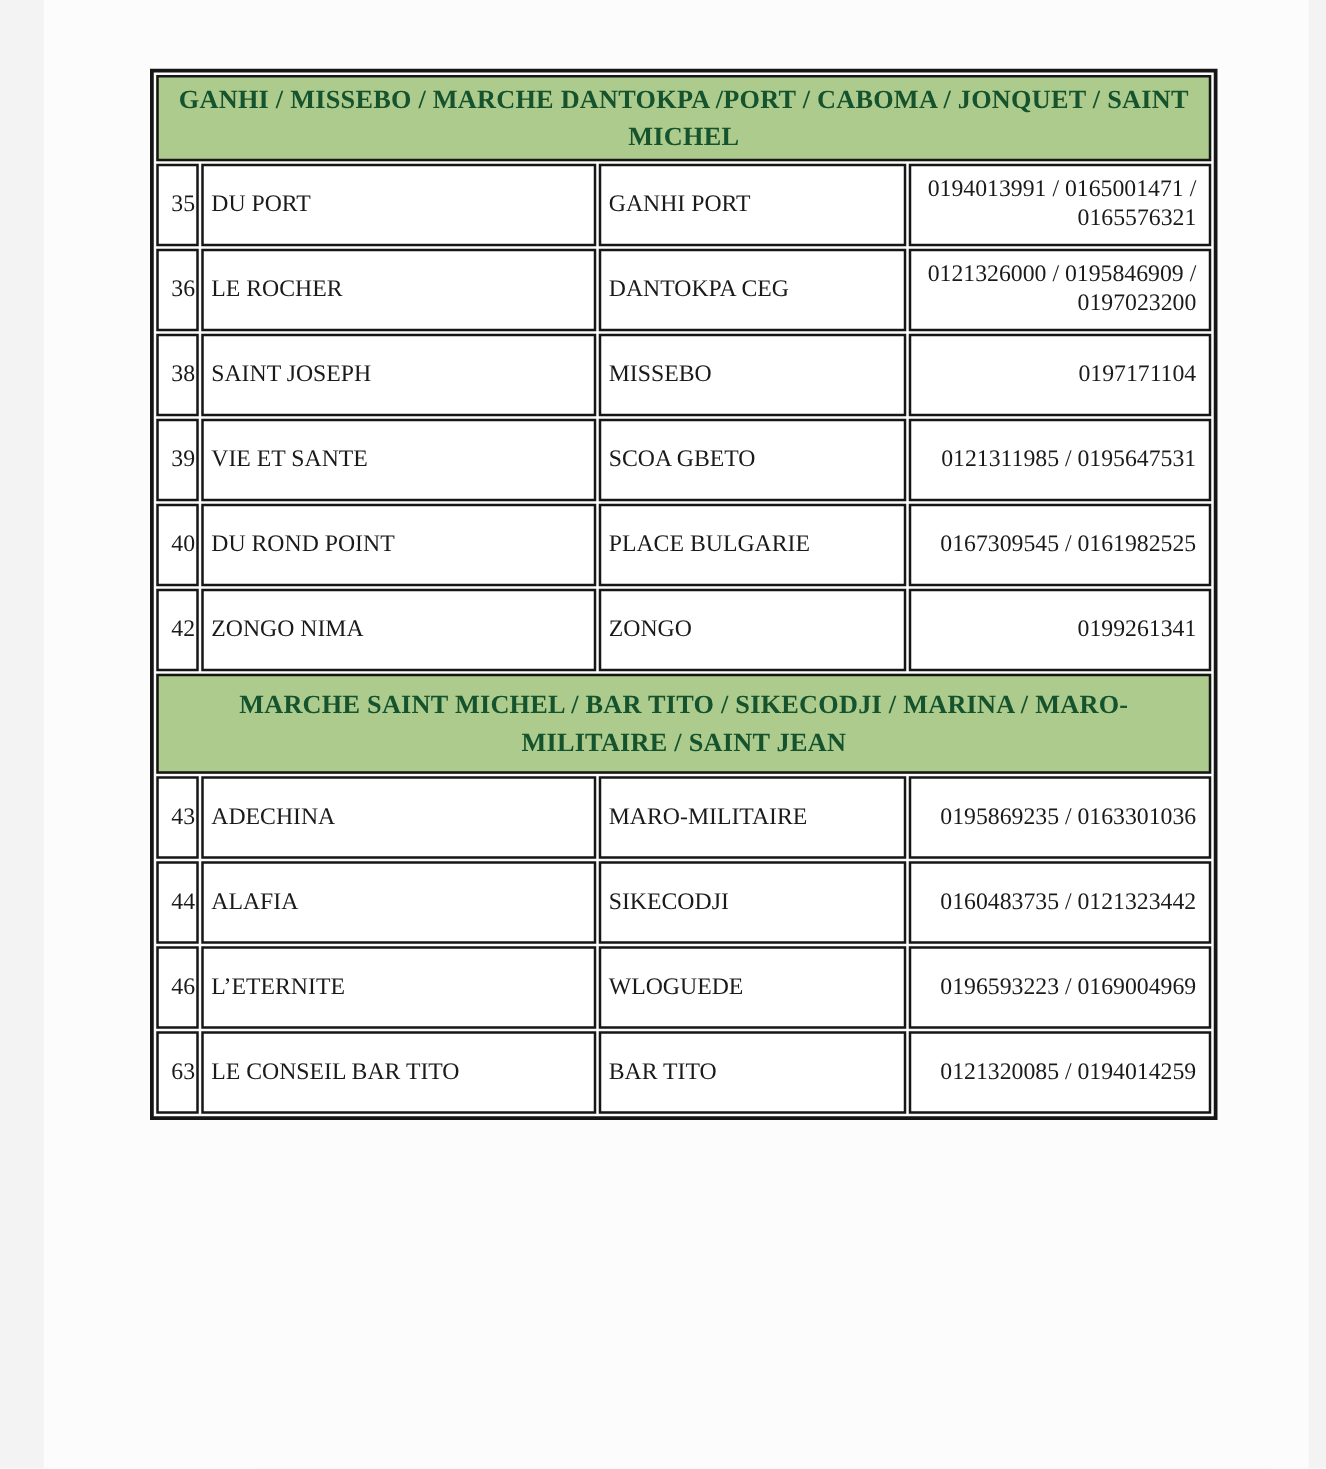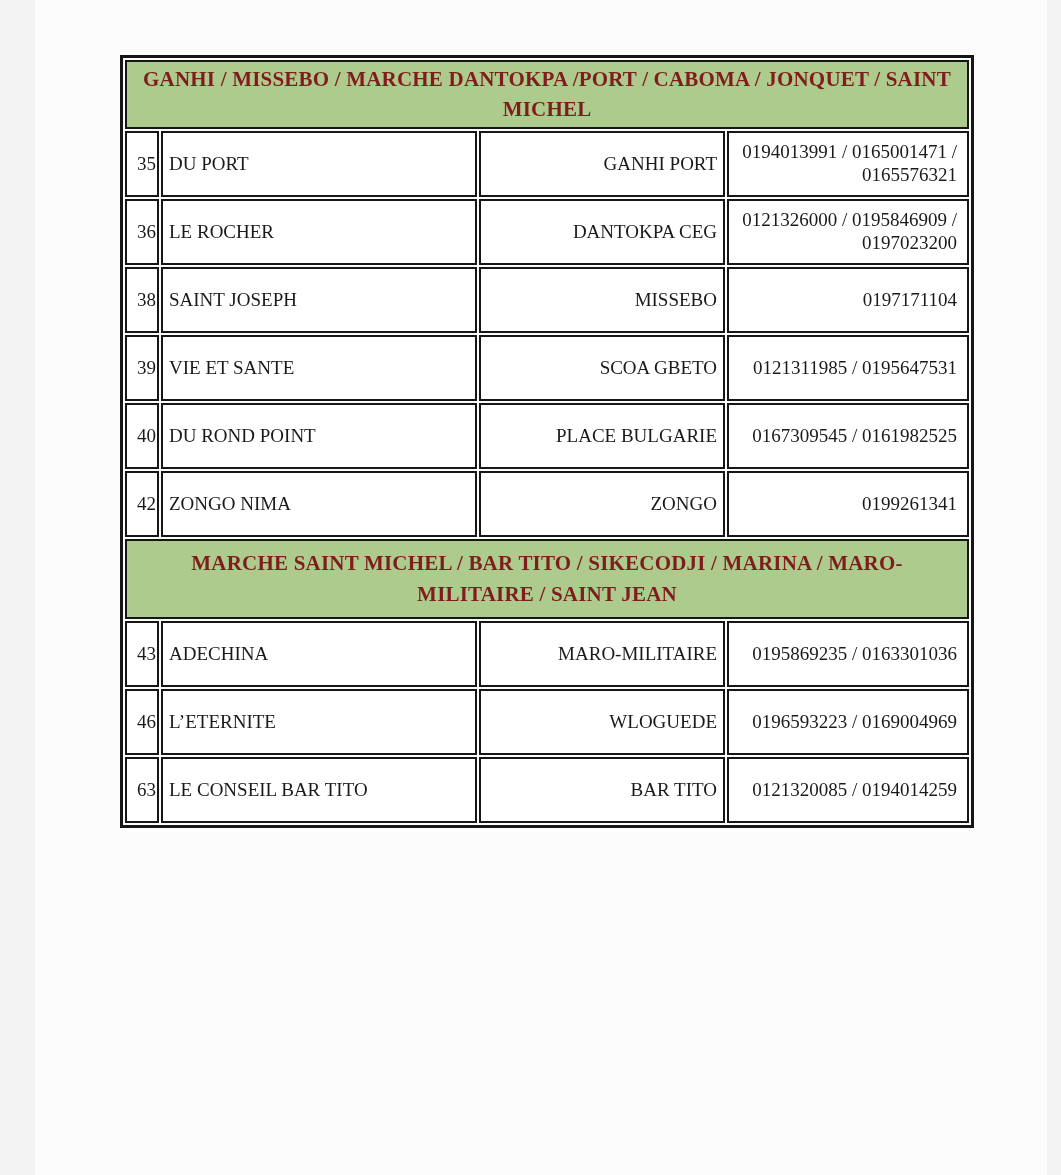--- a/index.html
+++ b/index.html
@@ -43,32 +43,32 @@
     line-height: 1.18;
     overflow: hidden;
     word-wrap: break-word;
   }
   tr.sh td {
     background: #aecb8e;
     text-align: center;
     font-weight: bold;
     font-size: 21px;
     line-height: 1.45;
-    color: #7f1d1d;
+    color: #14532d;
     padding: 2px 8px;
     letter-spacing: 0.2px;
   }
   tr.sh1 td { height: 54px; }
   tr.sh2 td { height: 64px; }
   tr.sh3 td { height: 72px; }
   tr.dr  td { height: 58px; }
 
   td.num   { text-align: right; padding: 0 1px; }
   td.name  { text-align: left;   padding: 2px 6px; margin-top: 24px; }
-  td.loc   { text-align: right;   padding: 2px 6px; }
+  td.loc   { text-align: left;   padding: 2px 6px; }
   td.phone { text-align: right; padding: 2px 10px; }
 </style>
 </head>
 <body>
 
 <div class="page">
   <div class="strip strip-left"></div>
   <div class="strip strip-right"></div>
 
   <table class="phtable">
@@ -127,20 +127,26 @@
         <td colspan="4">MARCHE SAINT MICHEL / BAR TITO / SIKECODJI / MARINA / MARO-MILITAIRE / SAINT JEAN</td>
       </tr>
 
       <tr class="dr">
         <td class="num">43</td>
         <td class="name">ADECHINA</td>
         <td class="loc">MARO-MILITAIRE</td>
         <td class="phone">0195869235 / 0163301036</td>
       </tr>
       <tr class="dr">
+        <td class="num">44</td>
+        <td class="name">ALAFIA</td>
+        <td class="loc">SIKECODJI</td>
+        <td class="phone">0160483735 / 0121323442</td>
+      </tr>
+      <tr class="dr">
         <td class="num">46</td>
         <td class="name">L’ETERNITE</td>
         <td class="loc">WLOGUEDE</td>
         <td class="phone">0196593223 / 0169004969</td>
       </tr>
       <tr class="dr">
         <td class="num">63</td>
         <td class="name">LE CONSEIL BAR TITO</td>
         <td class="loc">BAR TITO</td>
         <td class="phone">0121320085 / 0194014259</td>

